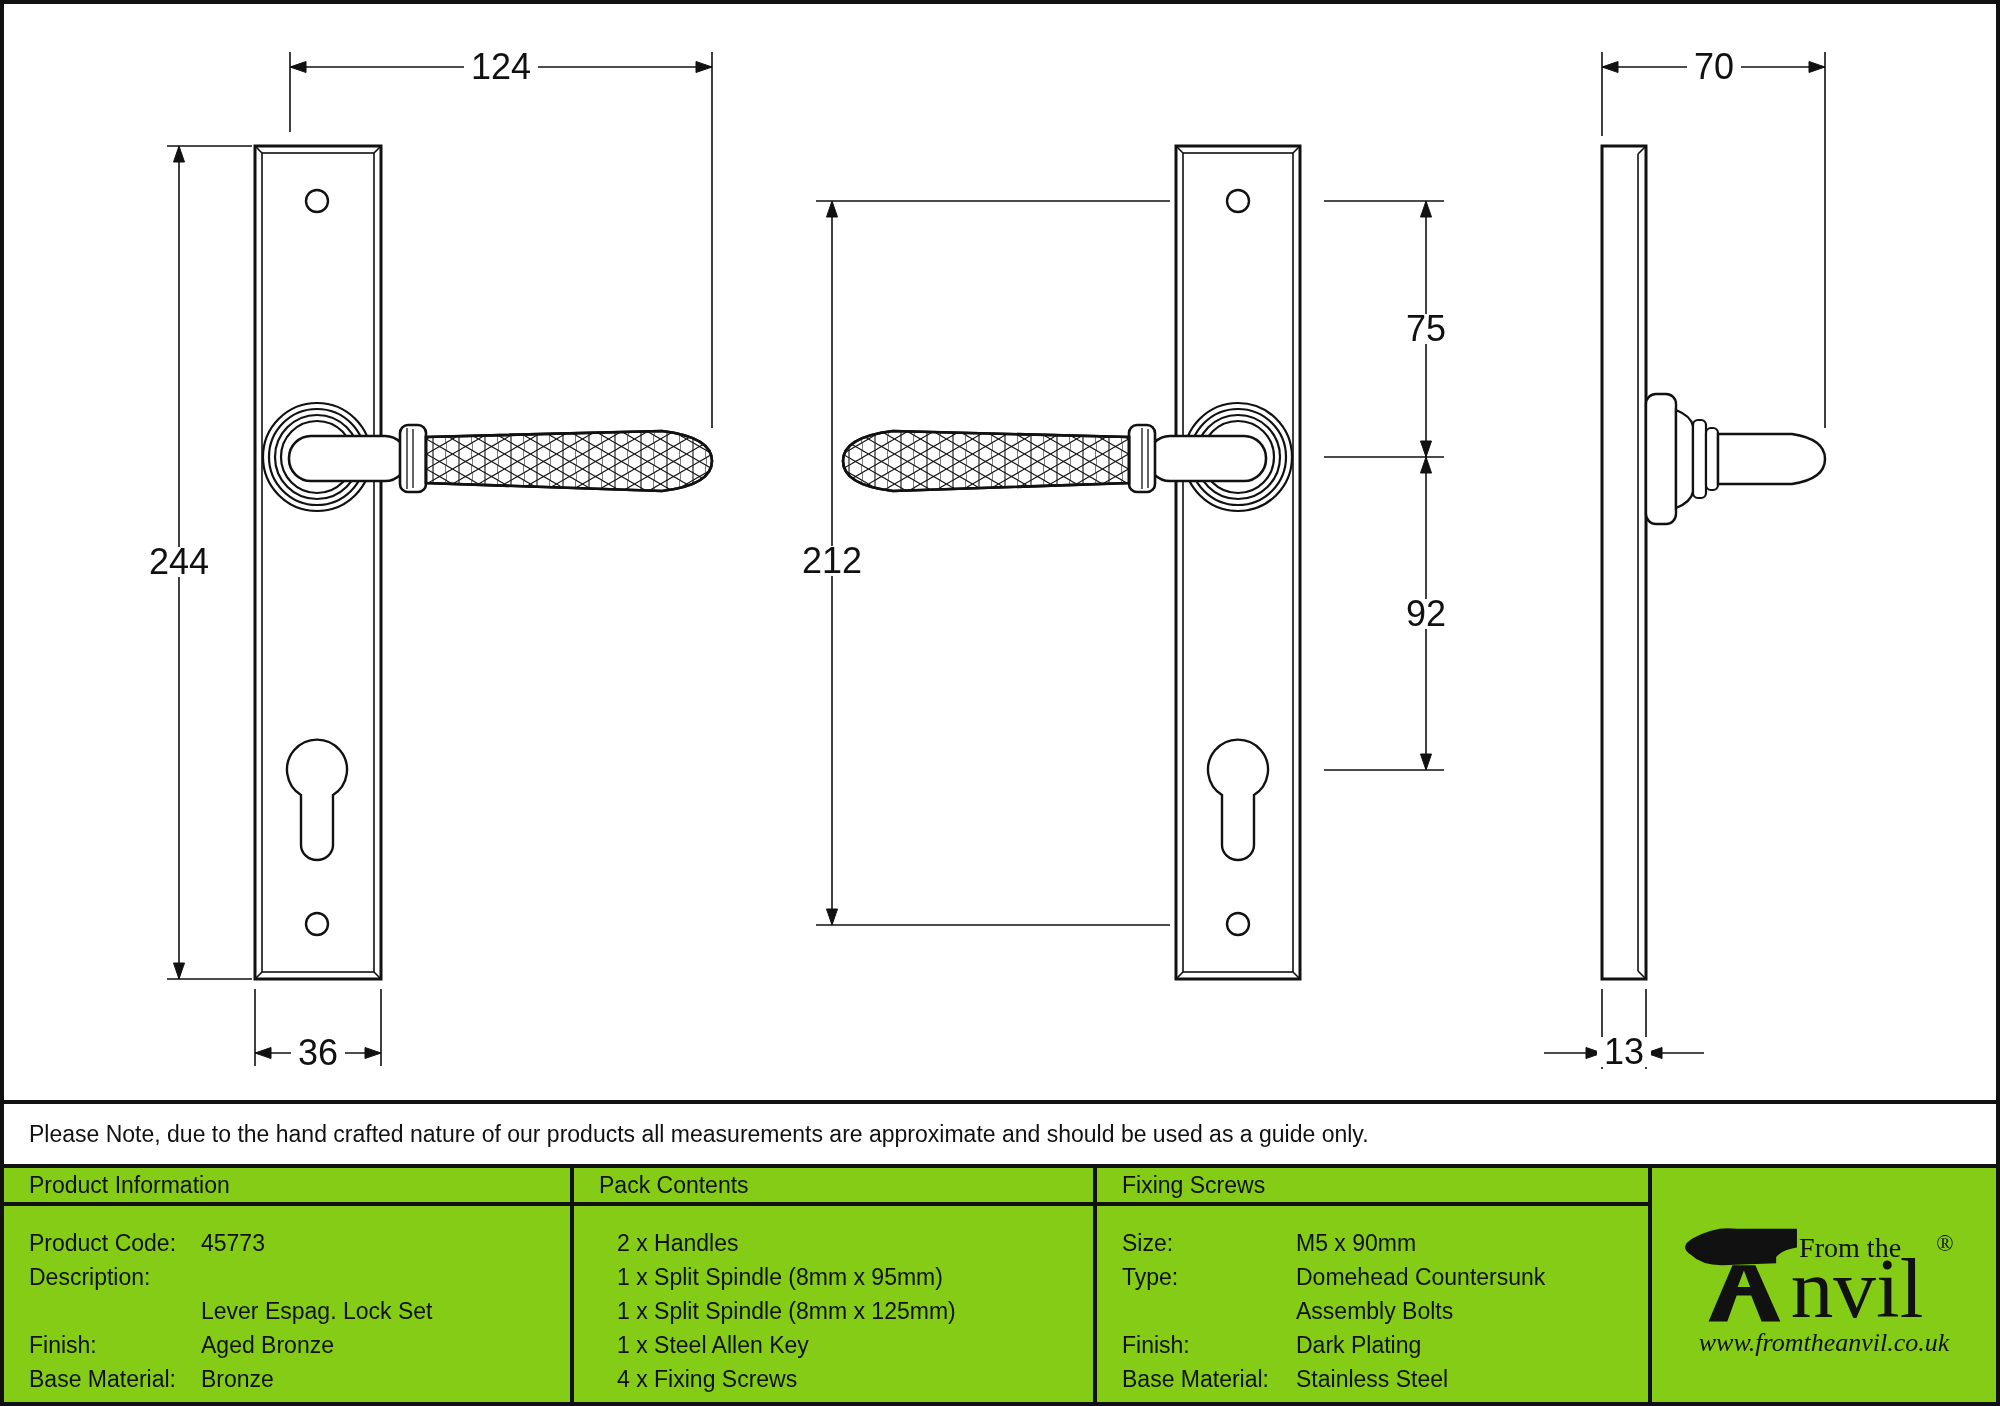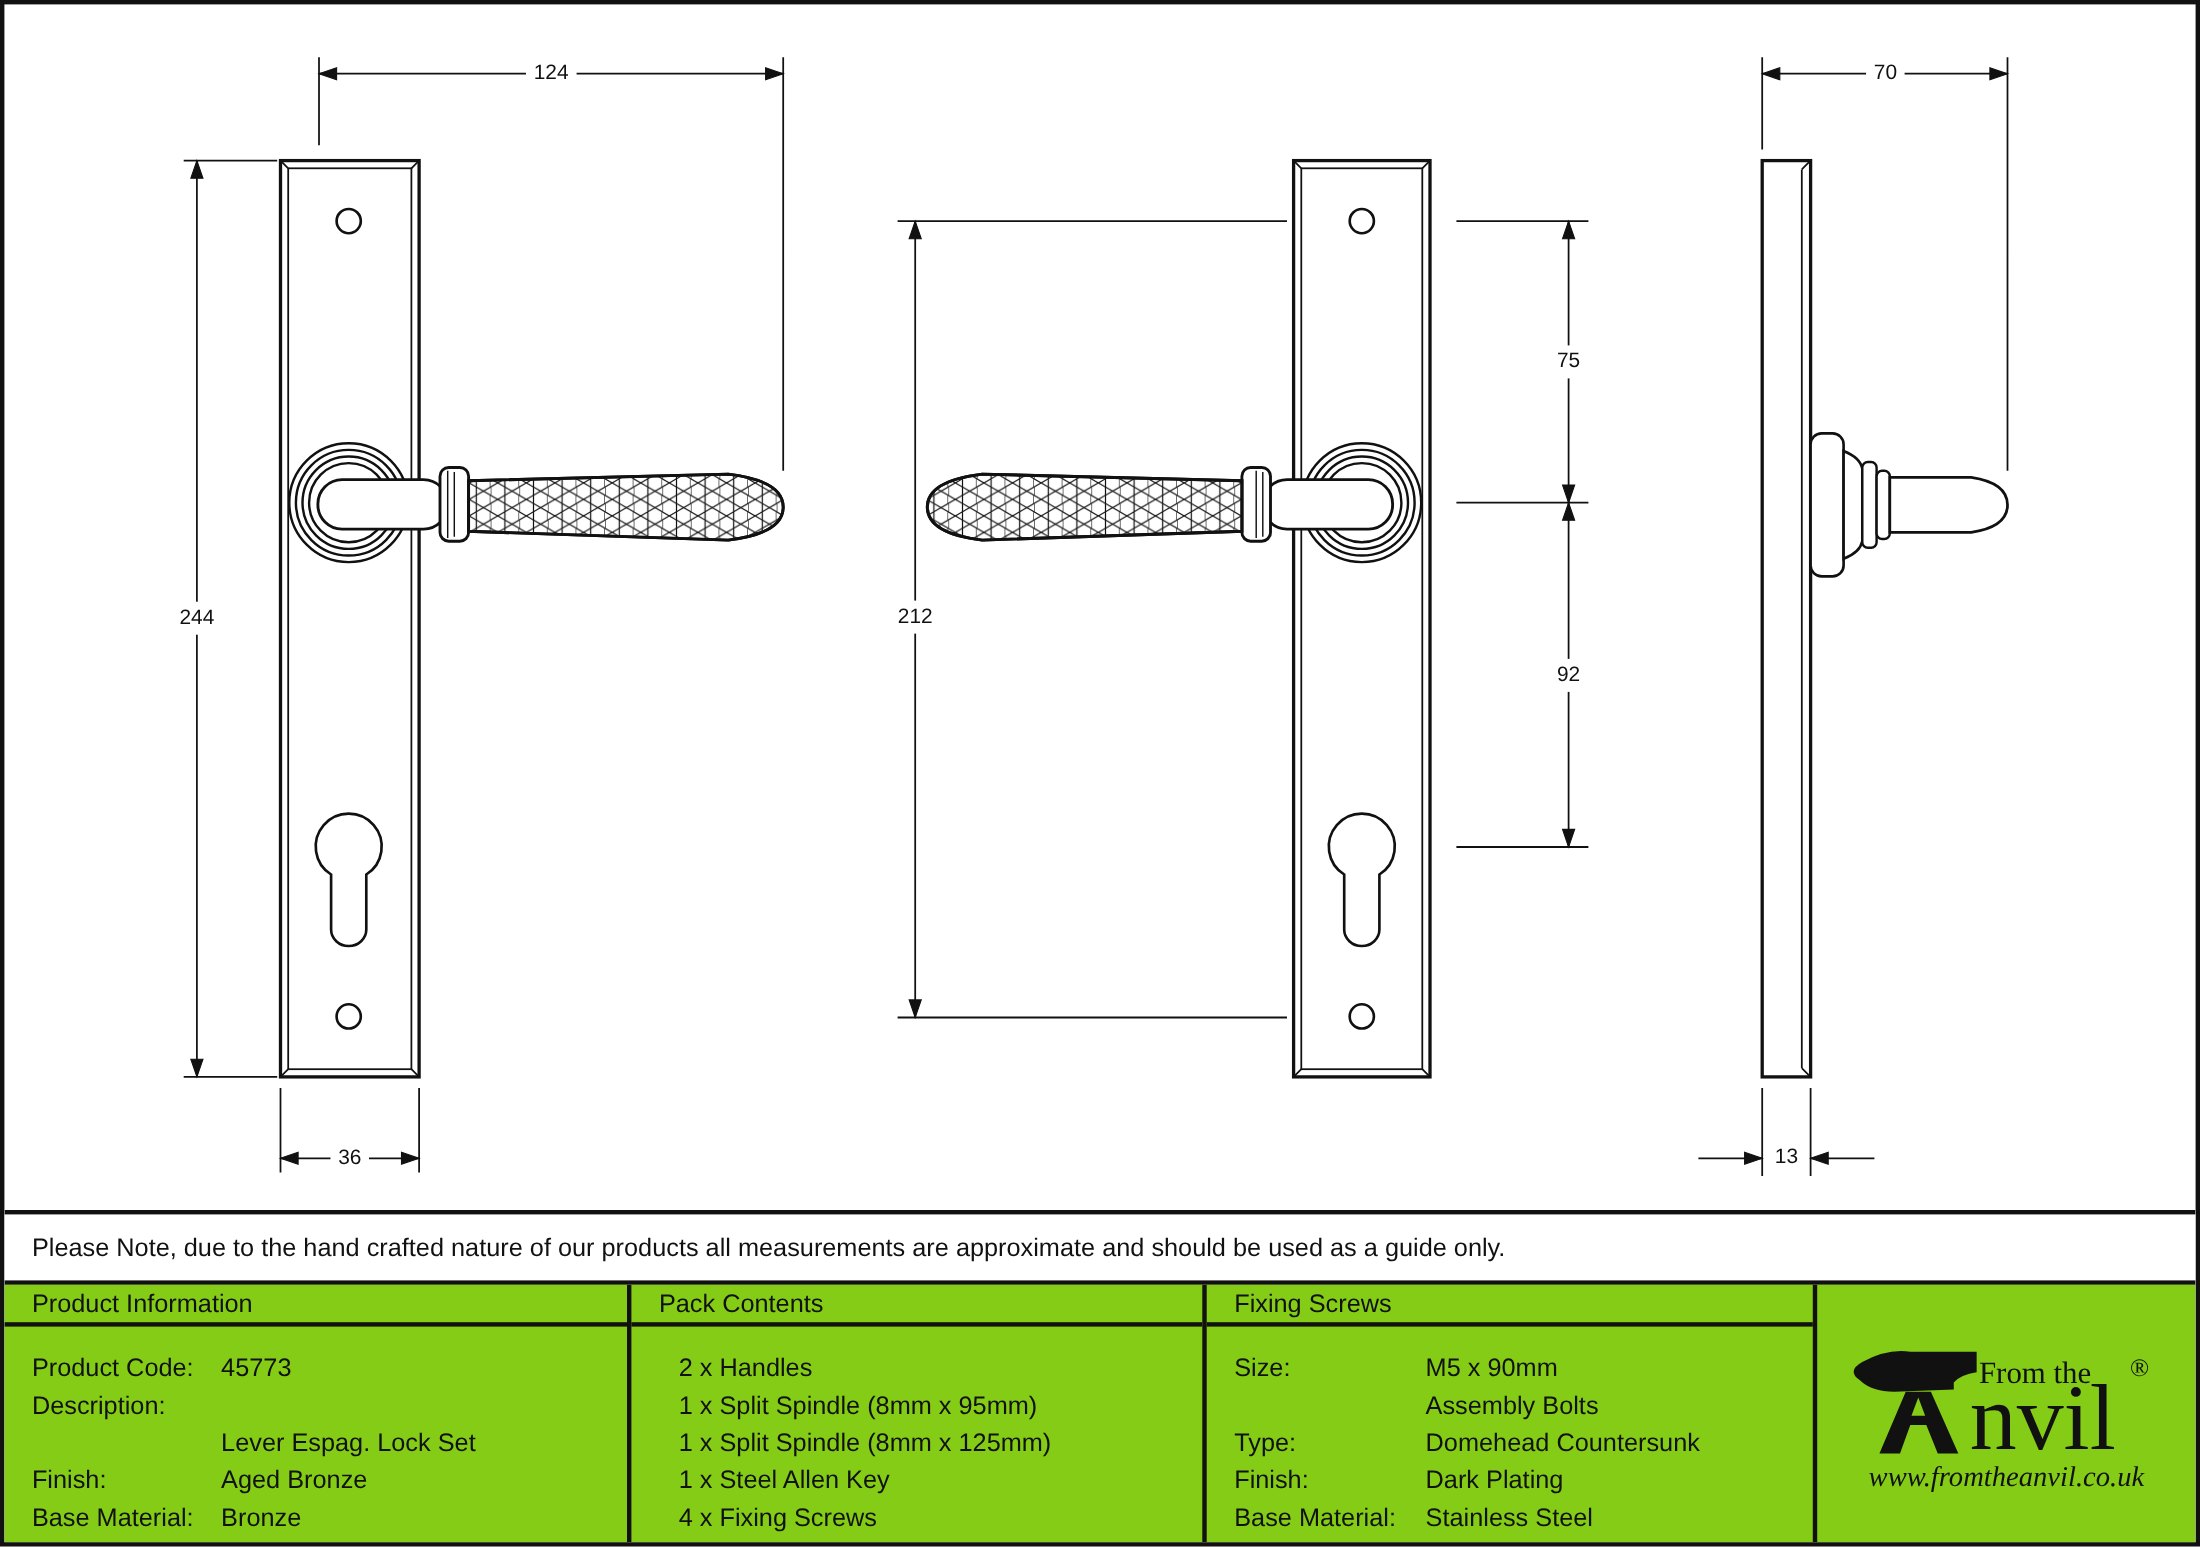--- a/index.html
+++ b/index.html
@@ -12,21 +12,21 @@
     font-family:"Liberation Sans", sans-serif;
     color:#111;
     overflow:hidden;
   }
   .drawing-svg{position:absolute;left:0;top:0;width:1992px;height:1398px;}
   .dim-label{
     position:absolute;
     transform:translate(-50%,-50%);
     background:#fff;
     padding:0 7px;
-    font-size:19px;
+    font-size:36px;
     line-height:30px;
     color:#111;
     white-space:nowrap;
   }
   
   .note-row{
     position:absolute;left:0;right:0;top:1096px;height:68px;
     border-top:4px solid #111;border-bottom:4px solid #111;
     box-sizing:border-box;
     display:flex;align-items:center;
@@ -232,26 +232,26 @@
     </div>
 
     <div class="tcol">
       <div class="tcol-header">Fixing Screws</div>
       <div class="tcol-body">
         <div class="trow">
           <span class="tlabel fix">Size:</span>
           <span class="tvalue">M5 x 90mm</span>
         </div>
         <div class="trow">
+          <span class="tlabel fix">Type:</span>
+          <span class="tvalue">Domehead Countersunk</span>
+        </div>
+        <div class="trow">
           <span class="tlabel fix"></span>
           <span class="tvalue">Assembly Bolts</span>
-        </div>
-        <div class="trow">
-          <span class="tlabel fix">Type:</span>
-          <span class="tvalue">Domehead Countersunk</span>
         </div>
         <div class="trow">
           <span class="tlabel fix">Finish:</span>
           <span class="tvalue">Dark Plating</span>
         </div>
         <div class="trow">
           <span class="tlabel fix">Base Material:</span>
           <span class="tvalue">Stainless Steel</span>
         </div>
       </div>

